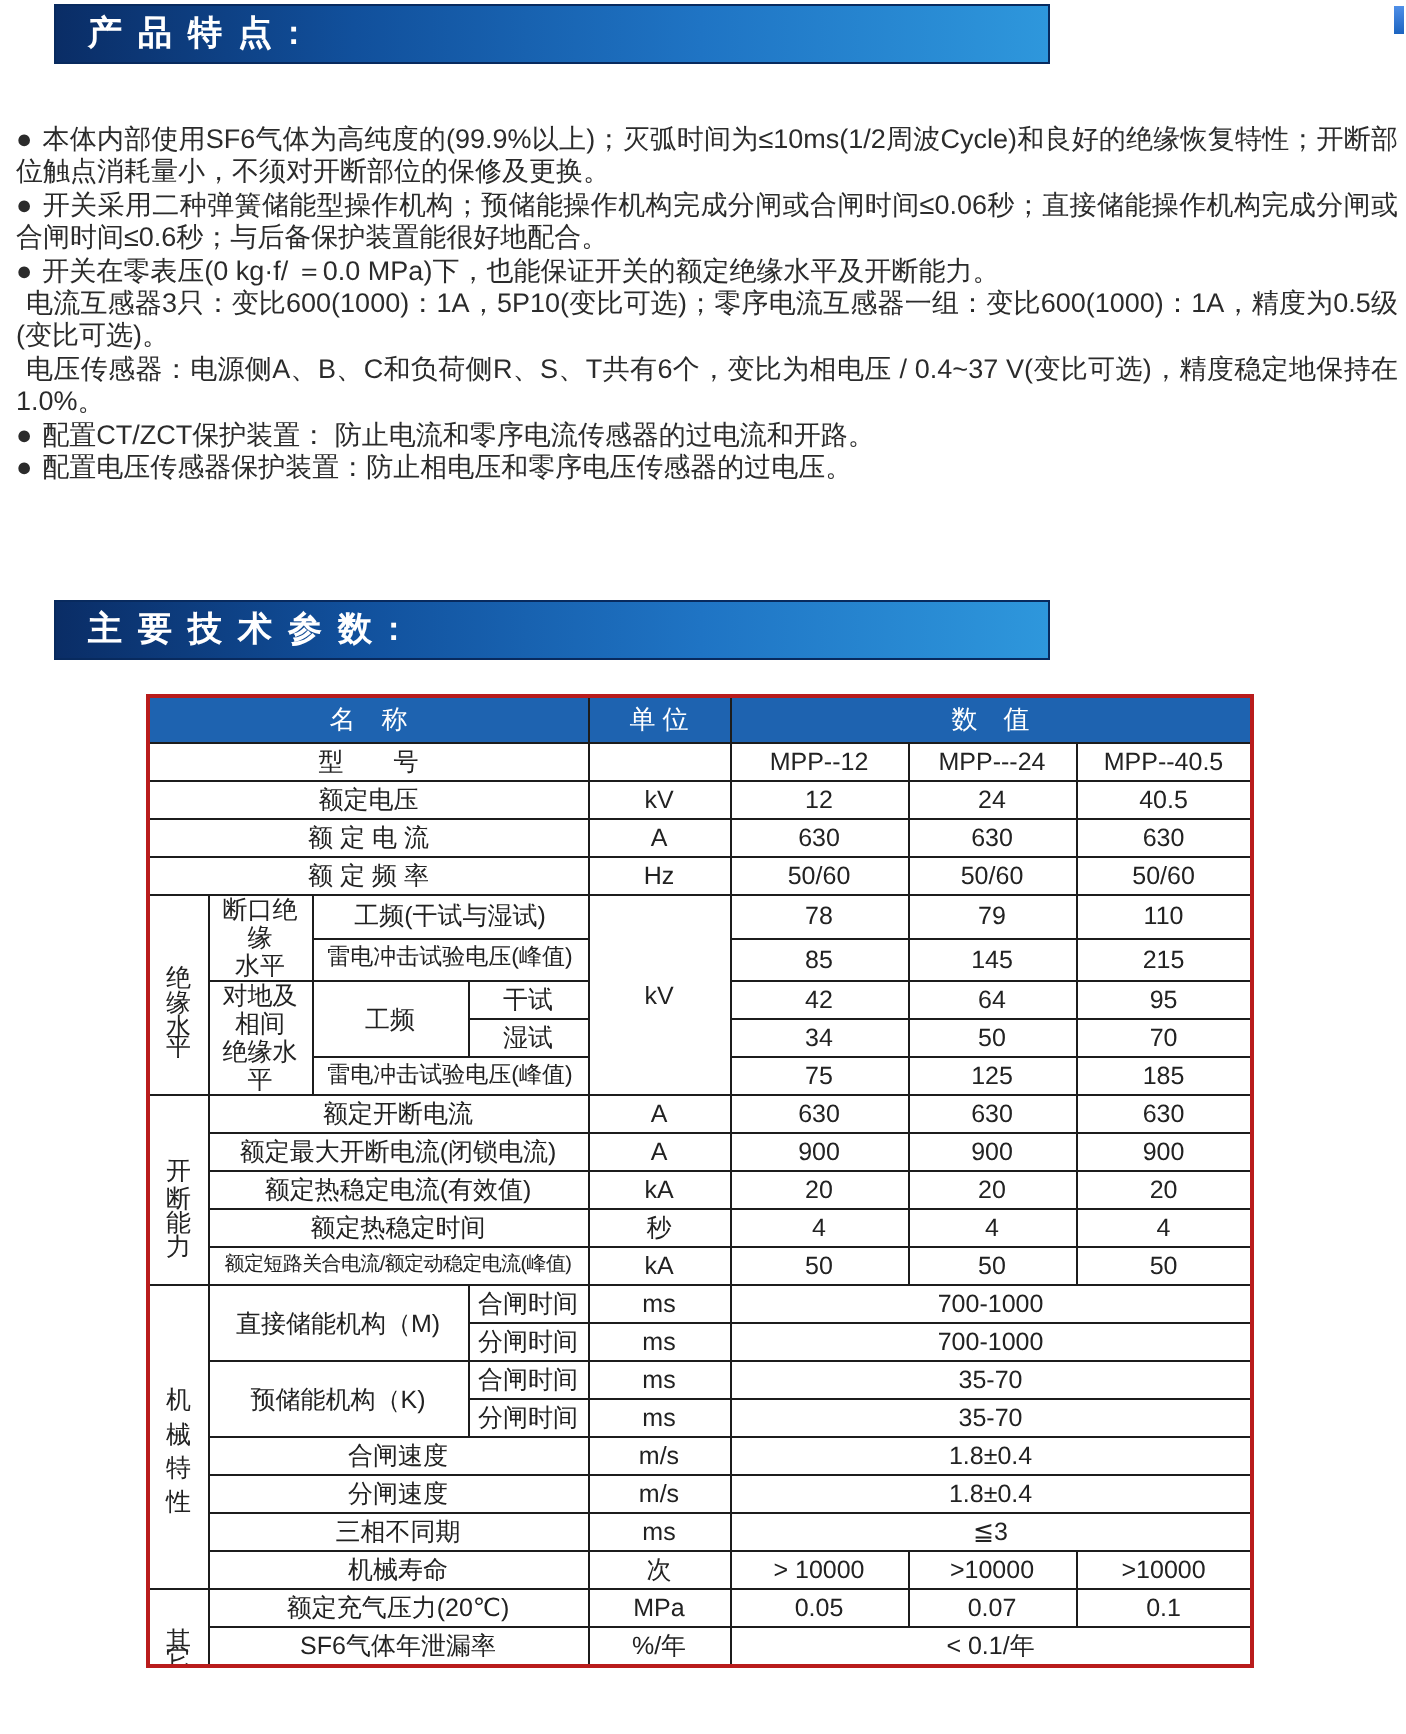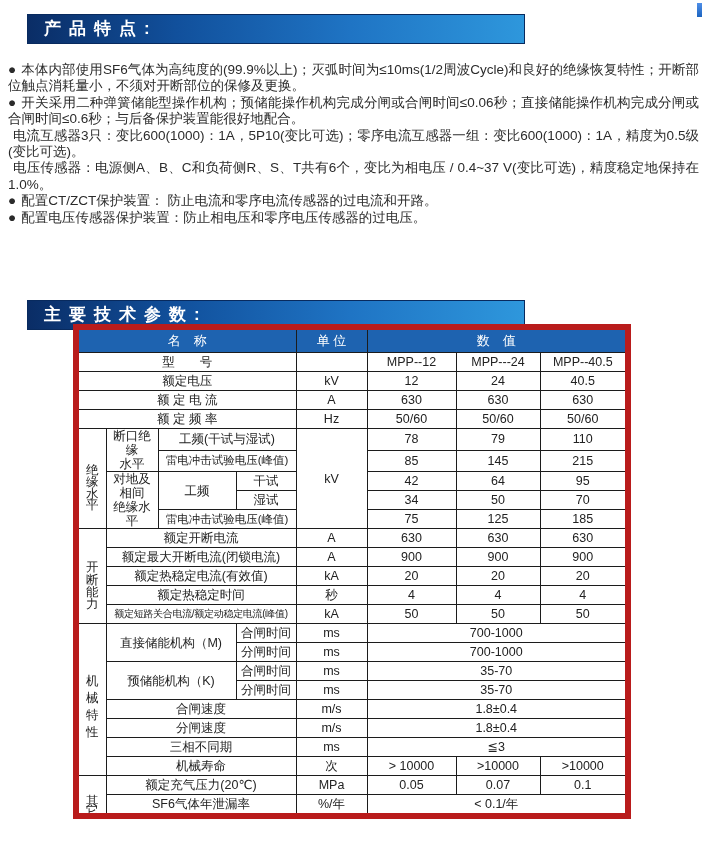--- a/index.html
+++ b/index.html
@@ -9,30 +9,30 @@
     color:#2d2d2d;overflow:hidden;
   }
   .corner-mark{position:absolute;right:1px;top:3px;width:5px;height:14px;
     background:linear-gradient(180deg,#4f8fe8,#1c64c0);}
   .banner{
     position:absolute;left:27px;width:498px;height:30px;box-sizing:border-box;
     background:linear-gradient(90deg,#0a2d66 0%,#11509c 30%,#1f74c4 65%,#2e97dc 100%);
     border:1px solid #082a5e;color:#ffffff;font-size:17px;font-weight:bold;
     letter-spacing:8px;line-height:28px;padding-left:16px;white-space:nowrap;
   }
-  #banner-features{top:14px;}
+  #banner-features{top:2px;}
   #banner-params{top:300px;}
   .features{position:absolute;left:8px;top:62px;width:691px;
     font-size:13.5px;line-height:16.4px;color:#2b2b2b;text-align:justify;}
   .feat{margin:0;padding:0;}
   .blt{margin-right:5px;}
   table.params{
-    position:absolute;left:73px;top:324px;width:552px;
+    position:absolute;left:73px;top:347px;width:552px;
     border-collapse:collapse;table-layout:fixed;
-    font-size:12.5px;color:#222;border:6px solid #b91c1c;
+    font-size:12.5px;color:#222;border:2px solid #b91c1c;
   }
   table.params td{
     border:1px solid #1c1c1c;text-align:center;vertical-align:middle;
     padding:0 1px;height:18px;line-height:1.12;overflow:hidden;
   }
   tr.hdr td{background:#1e63b0;color:#fff;height:22px;font-size:13px;}
   td.vlc{padding:0;}
   .vl{writing-mode:vertical-lr;text-orientation:upright;display:inline-block;}
   .ls12{letter-spacing:12px;}
   .ls16{letter-spacing:17px;}
@@ -44,20 +44,21 @@
 </head>
 <body>
 
 <div class="corner-mark"></div>
 
 <div class="banner" id="banner-features">产品特点:</div>
 
 <div class="features">
   <p class="feat"><span class="blt">●</span><span>本体内部使用SF6气体为高纯度的(99.9%以上)；灭弧时间为≤10ms(1/2周波Cycle)和良好的绝缘恢复特性；开断部位触点消耗量小，不须对开断部位的保修及更换。</span></p>
   <p class="feat"><span class="blt">●</span><span>开关采用二种弹簧储能型操作机构；预储能操作机构完成分闸或合闸时间≤0.06秒；直接储能操作机构完成分闸或合闸时间≤0.6秒；与后备保护装置能很好地配合。</span></p>
+  <p class="feat"><span class="blt">●</span><span>开关在零表压(0 kg·f/ ＝0.0 MPa)下，也能保证开关的额定绝缘水平及开断能力。</span></p>
   <p class="feat"><span class="blt"></span><span>电流互感器3只：变比600(1000)：1A，5P10(变比可选)；零序电流互感器一组：变比600(1000)：1A，精度为0.5级(变比可选)。</span></p>
   <p class="feat"><span class="blt"></span><span>电压传感器：电源侧A、B、C和负荷侧R、S、T共有6个，变比为相电压 / 0.4~37 V(变比可选)，精度稳定地保持在1.0%。</span></p>
   <p class="feat"><span class="blt">●</span><span>配置CT/ZCT保护装置： 防止电流和零序电流传感器的过电流和开路。</span></p>
   <p class="feat"><span class="blt">●</span><span>配置电压传感器保护装置：防止相电压和零序电压传感器的过电压。</span></p>
 </div>
 
 <div class="banner" id="banner-params">主要技术参数:</div>
 
 <table class="params">
   <colgroup>

